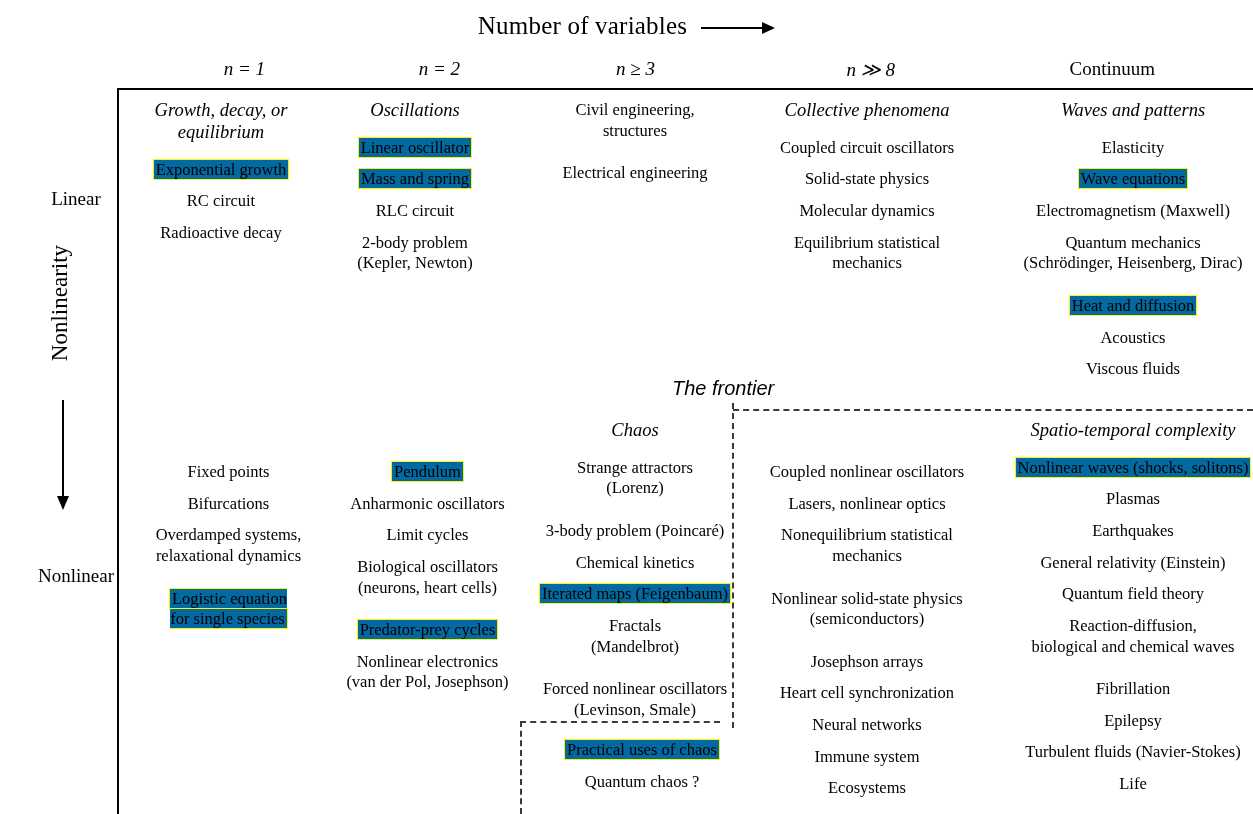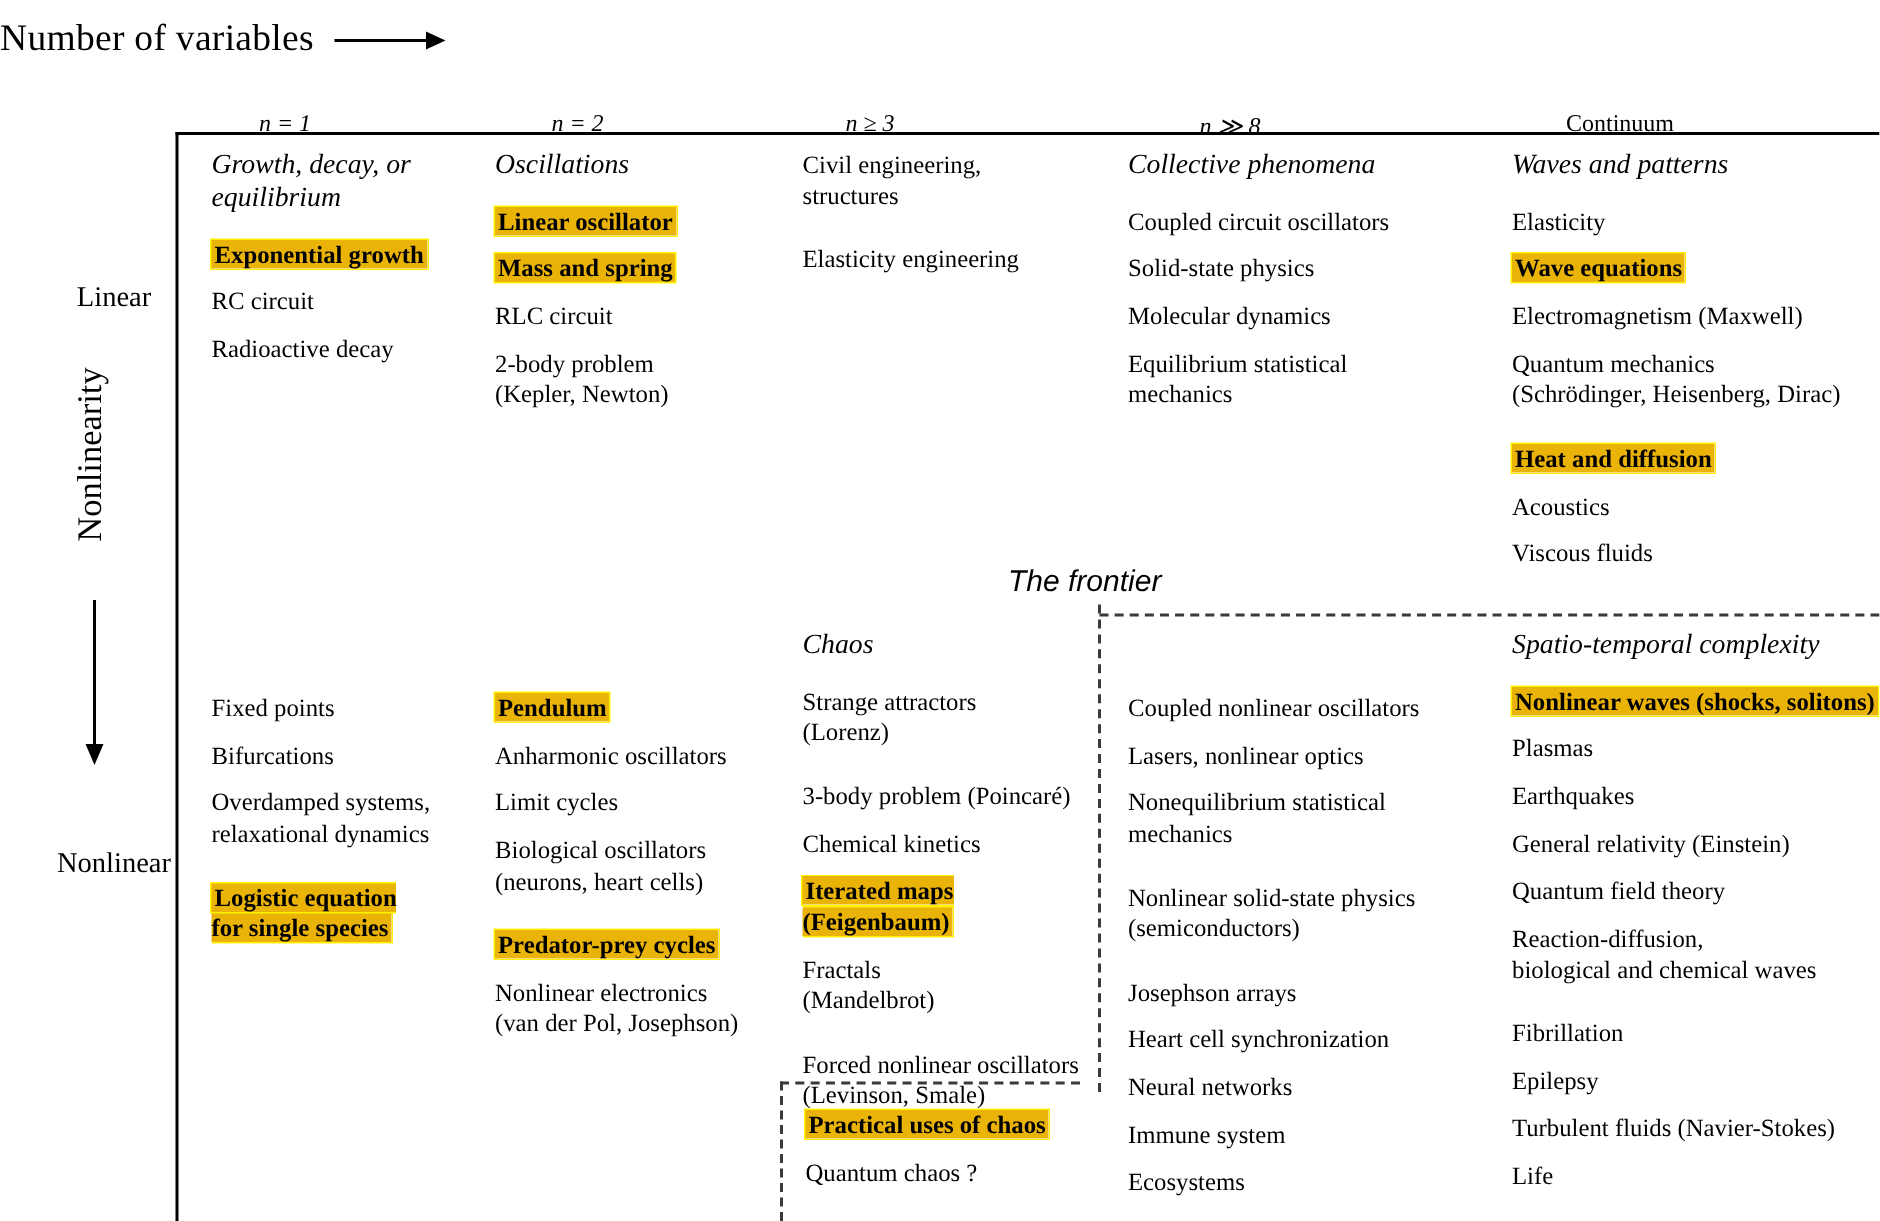--- a/index.html
+++ b/index.html
@@ -6,21 +6,21 @@
     margin: 0; padding: 0;
     background: #ffffff;
   }
   body {
     width: 1253px; height: 814px;
     position: relative;
     overflow: hidden;
     font-family: "Liberation Serif", "DejaVu Serif", serif;
     color: #000;
   }
-  .abs { position: absolute; }
+  .abs { position: absolute; text-align: center; }
 
   
   #top-title {
     left: 0; top: 12px; width: 1253px;
     font-size: 25px;
     letter-spacing: .2px;
   }
   #top-title .arrow-wrap {
     display: inline-block;
     vertical-align: middle;
@@ -36,24 +36,23 @@
     position: absolute; right: 0; top: 0px;
     width: 0; height: 0;
     border-top: 6px solid transparent;
     border-bottom: 6px solid transparent;
     border-left: 13px solid #000;
   }
 
   
   .col-head {
     top: 58px;
-    text-align: center;
-    font-size: 16px;
+    text-align: right;
+    font-size: 19px;
     white-space: nowrap;
-    margin-top: 16px;
   }
   .col-head i { font-style: italic; }
 
   
   #rule-top {
     left: 117px; top: 88px; width: 1136px; height: 2px;
     background: #000;
   }
   #rule-left {
     left: 117px; top: 88px; width: 2px; height: 726px;
@@ -99,24 +98,23 @@
     white-space: pre-line;
     line-height: 1.18;
   }
   .cell .item {
     margin-bottom: 11px;
     white-space: pre-line;
     line-height: 1.25;
   }
   .cell .item.gap { margin-bottom: 22px; }
   .hl {
-    background: #eab308;
+    background: #0369a1;
     box-shadow: 0 0 0 1px #fff200;
     padding: 0 2px;
-    font-weight: bold;
   }
 
   
   #frontier-label {
     left: 672px; top: 377px;
     font-family: "Liberation Sans", "DejaVu Sans", sans-serif;
     font-style: italic;
     font-size: 20px;
   }
   #frontier-hline {
@@ -171,21 +169,21 @@
     <div class="cat">Oscillations</div>
     <div class="item"><span class="hl">Linear oscillator</span></div>
     <div class="item"><span class="hl">Mass and spring</span></div>
     <div class="item">RLC circuit</div>
     <div class="item">2-body problem
 (Kepler, Newton)</div>
   </div>
 <div class="abs cell" id="lin-c2" style="left:535px; top:100px; width:200px;">
     <div class="item gap">Civil engineering,
 structures</div>
-    <div class="item">Elasticity engineering</div>
+    <div class="item">Electrical engineering</div>
   </div>
 <div class="abs cell" id="lin-c3" style="left:752px; top:100px; width:230px;">
     <div class="cat">Collective phenomena</div>
     <div class="item">Coupled circuit oscillators</div>
     <div class="item">Solid-state physics</div>
     <div class="item">Molecular dynamics</div>
     <div class="item">Equilibrium statistical
 mechanics</div>
   </div>
 <div class="abs cell" id="lin-c4" style="left:1008px; top:100px; width:250px;">

